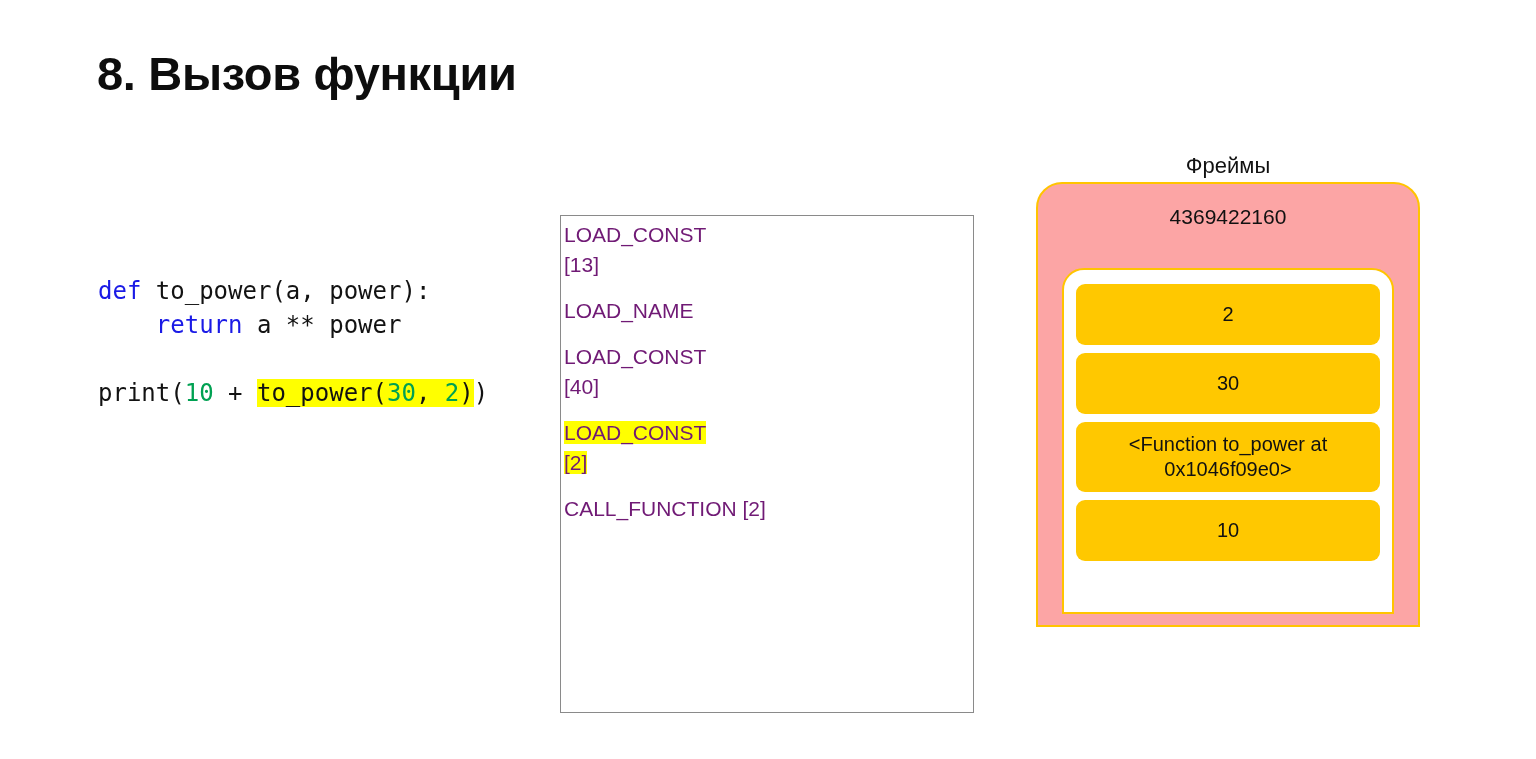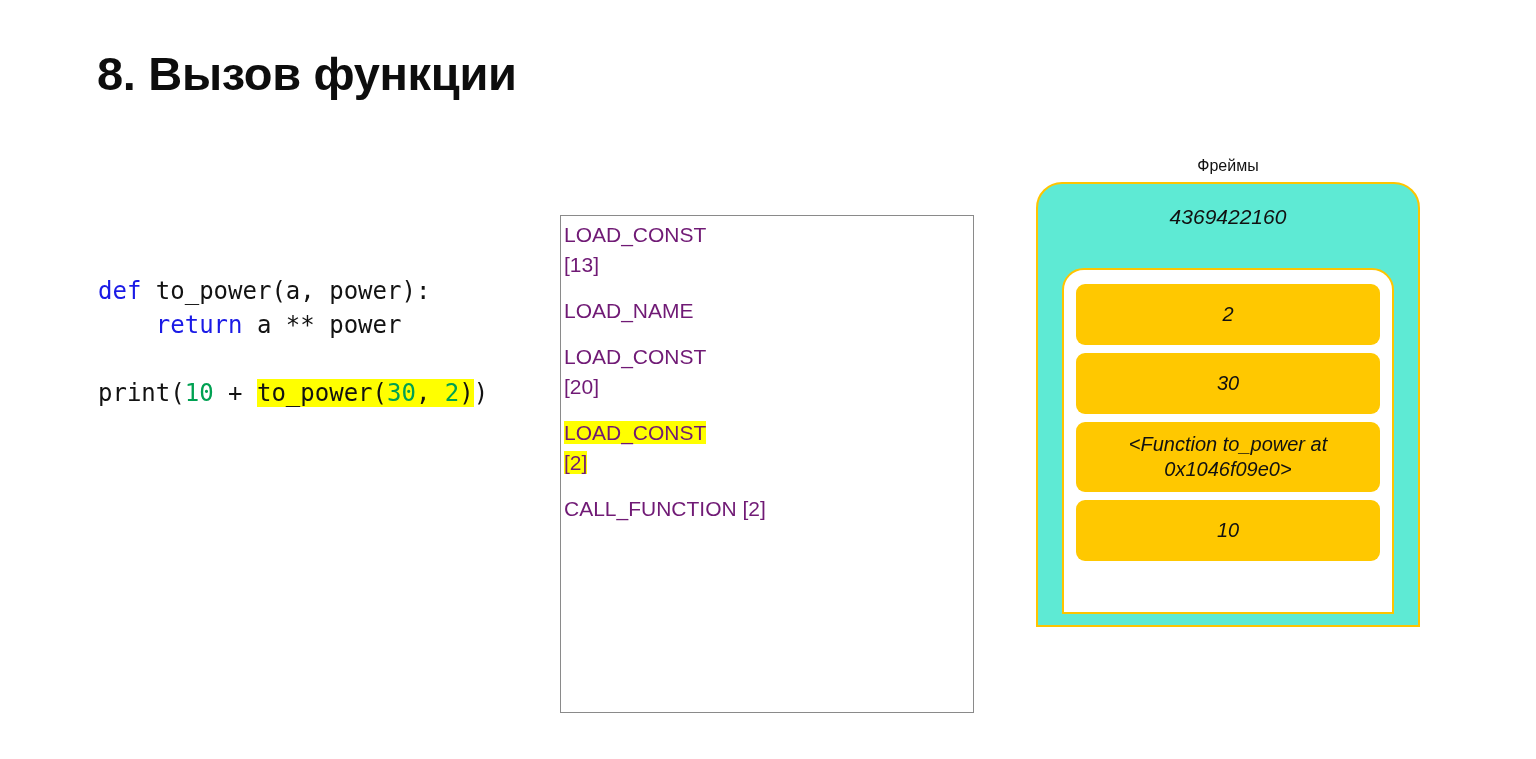--- a/index.html
+++ b/index.html
@@ -79,37 +79,36 @@
   .frames-panel {
     position: absolute;
     left: 1033px;
     top: 155px;
     width: 390px;
     height: 480px;
   }
   .frames-caption {
     text-align: center;
     font-family: "Liberation Sans", "DejaVu Sans", sans-serif;
-    font-size: 16px;
+    font-size: 22px;
     line-height: 22px;
     color: #111111;
     margin-bottom: 5px;
   }
   .frame-outer {
     position: absolute;
     left: 3px;
     top: 27px;
     width: 384px;
     height: 445px;
     border: 2px solid #ffc400;
     border-bottom-width: 2px;
     border-radius: 26px 26px 0 0;
     box-sizing: border-box;
-    background: #5eead4;
-    font-style: italic;
+    background: #fca5a5;
   }
   .frame-id {
     text-align: center;
     font-family: "Liberation Sans", "DejaVu Sans", sans-serif;
     font-size: 21px;
     line-height: 26px;
     color: #111111;
     padding-top: 20px;
   }
   .frame-inner {
@@ -156,21 +155,21 @@
   <div class="bytecode-list" id="bytecode-list">
       <div class="bc-group">
         <div class="bc-line"><span>LOAD_CONST</span></div>
         <div class="bc-line"><span>[13]</span></div>
       </div>
       <div class="bc-group">
         <div class="bc-line"><span>LOAD_NAME</span></div>
       </div>
       <div class="bc-group">
         <div class="bc-line"><span>LOAD_CONST</span></div>
-        <div class="bc-line"><span>[20]</span></div>
+        <div class="bc-line"><span>[40]</span></div>
       </div>
       <div class="bc-group">
         <div class="bc-line marked"><span>LOAD_CONST</span></div>
         <div class="bc-line marked"><span>[2]</span></div>
       </div>
       <div class="bc-group">
         <div class="bc-line"><span>CALL_FUNCTION [2]</span></div>
       </div>
     </div>
 </div>

